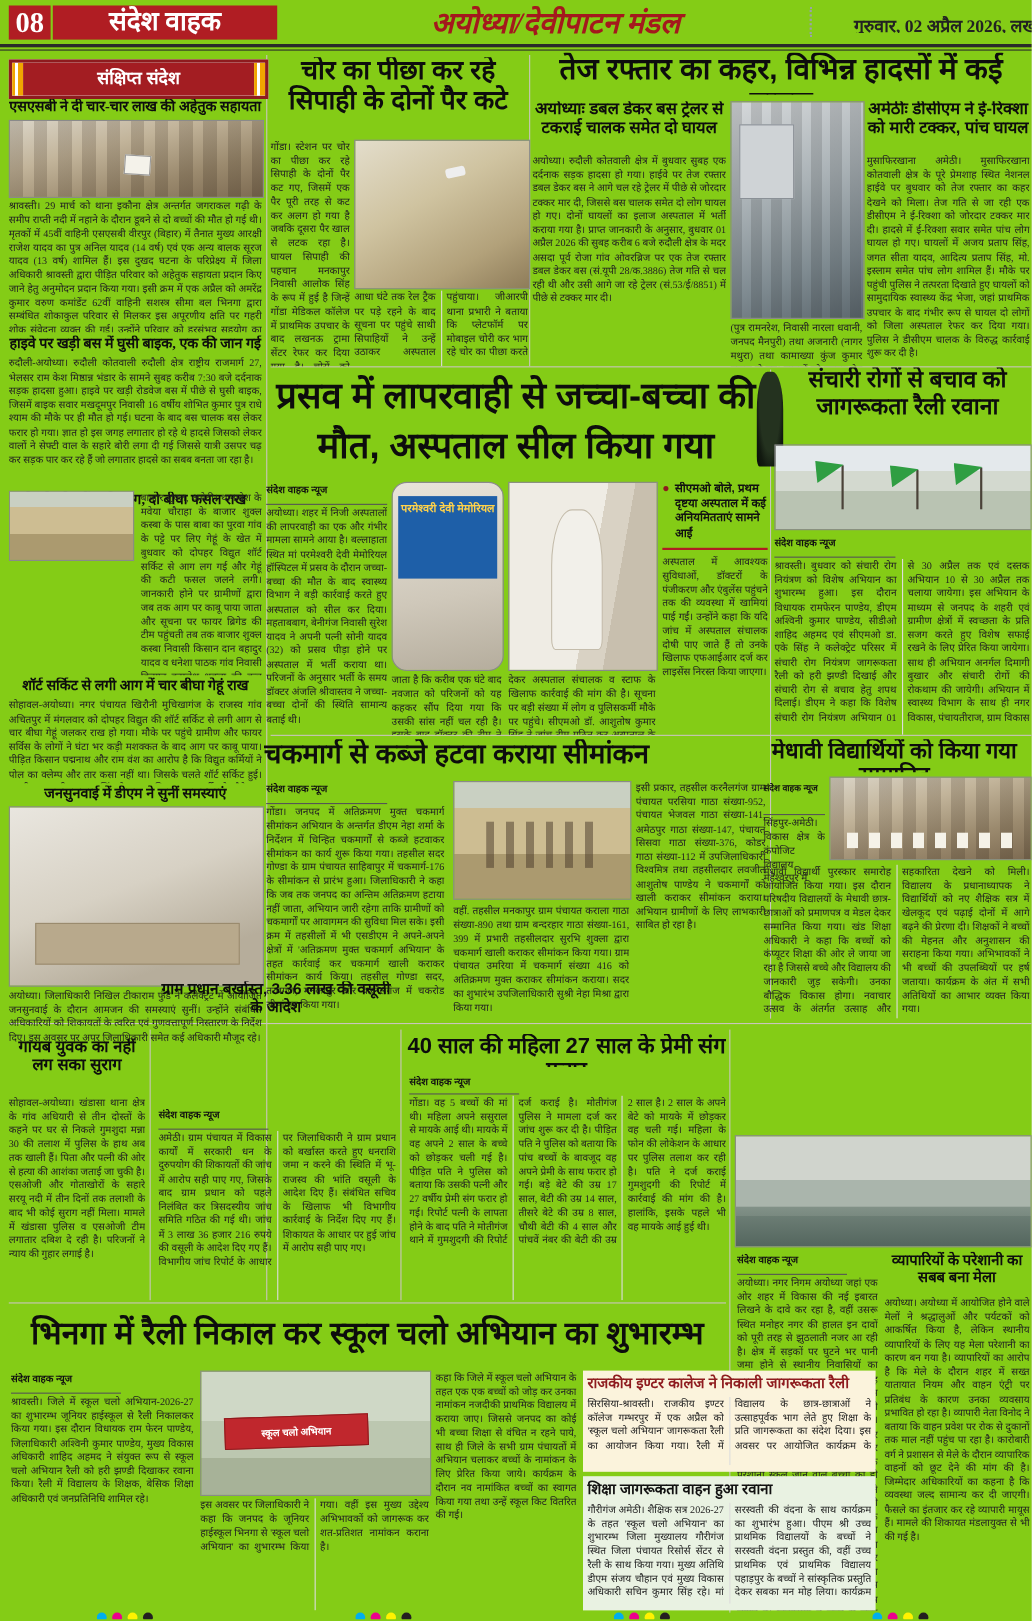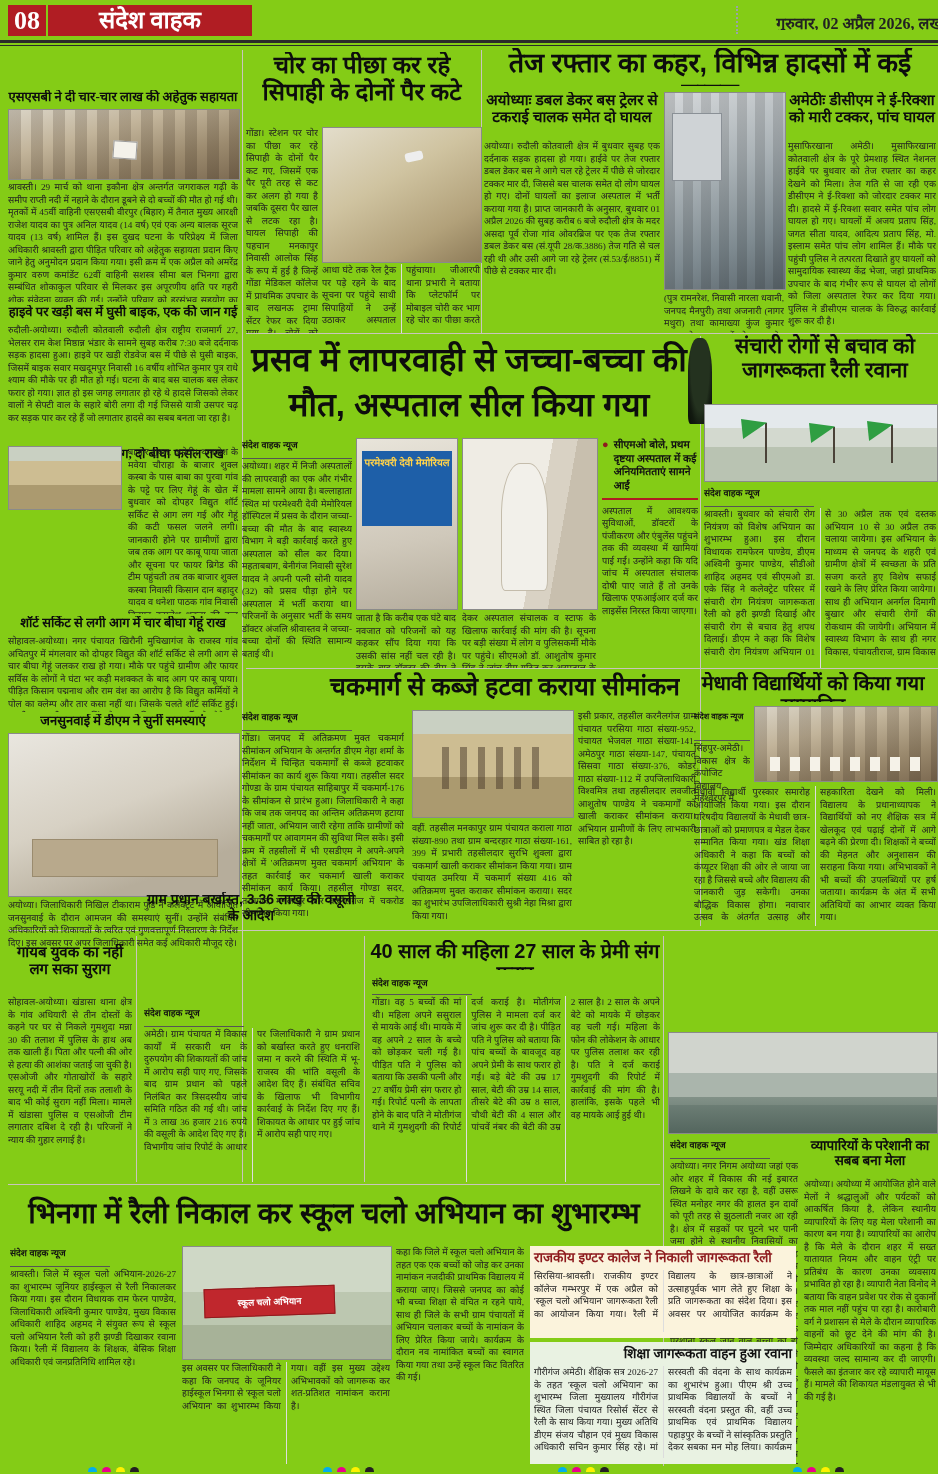--- a/index.html
+++ b/index.html
@@ -1,19 +1,19 @@
 <!DOCTYPE html>
 <html><head>
 <meta charset="utf-8">
 <style>
   html,body{margin:0;padding:0;background:#e8e6e0;}
   .page{position:relative;width:938px;height:1474px;background:#84cc16;font-family:"Liberation Serif",serif;color:#1d1d1d;overflow:hidden;}
   .abs{position:absolute;overflow:hidden;}
   .hl{font-family:"Liberation Sans","DejaVu Sans",sans-serif;font-weight:bold;color:#0d0d0d;text-align:center;line-height:1.12;}
-  .hl-left{text-align:right;}
+  .hl-left{text-align:left;}
   .body-text{font-size:9.2px;line-height:1.36;text-align:justify;color:#222;}
   .byline{font-family:"Liberation Sans",sans-serif;font-weight:bold;font-size:9px;color:#111;border-bottom:1.5px solid #555;padding-bottom:4px;}
   .cols2{column-count:2;column-gap:10px;column-rule:1px solid #ddd;}
   .cols3{column-count:3;column-gap:10px;column-rule:1px solid #ddd;}
   .photo{position:absolute;border:1px solid #8a8a8a;overflow:hidden;}
   .ph-warm{background:linear-gradient(165deg,#dad4c6,#c2b49a 35%,#9b8a6e 70%,#7d6b52),
            repeating-linear-gradient(90deg,rgba(60,45,30,.18) 0 12px,rgba(255,255,255,.06) 12px 22px);background-blend-mode:multiply;}
   .ph-khaki{background:linear-gradient(150deg,#e3ddcb,#cfc3a0 40%,#b2a17a 75%,#8e7c59);}
   .ph-gray{background:linear-gradient(160deg,#d5d8da,#aab2b6 40%,#7e8a90 75%,#5d686e),
            repeating-linear-gradient(90deg,rgba(40,40,40,.15) 0 10px,rgba(255,255,255,.05) 10px 18px);background-blend-mode:multiply;}
@@ -35,36 +35,44 @@
 <body>
 
 <div class="page">
 
   <div class="abs" style="left:8px;top:5px;width:38px;height:31px;background:#b01d23;color:#fff;font-family:'Liberation Serif',serif;font-weight:bold;font-size:26px;text-align:center;line-height:31px;">
     <span>08</span>
   </div>
   <div class="abs" style="left:48px;top:5px;width:204px;height:31px;background:#b01d23;color:#fff;font-family:'Liberation Serif',serif;font-weight:bold;font-size:24px;text-align:center;line-height:31px;">
     <span>संदेश वाहक</span>
   </div>
+  <div class="abs" style="left:280px;top:4px;width:450px;height:34px;color:#a4191d;font-family:'Liberation Serif',serif;font-style:italic;font-weight:bold;font-size:27px;text-align:center;line-height:34px;">अयोध्या/देवीपाटन मंडल</div>
   <div class="abs" style="left:736px;top:6px;width:0;height:28px;border-left:2px dotted #9aa2aa;"></div>
   <div class="abs" style="left:774px;top:12px;width:190px;height:18px;font-family:'Liberation Serif',serif;font-weight:bold;font-size:16px;text-align:right;color:#222;">गुरुवार, 02 अप्रैल 2026, लखनऊ</div>
   <div class="abs" style="left:0;top:40px;width:938px;height:3px;background:#2a2a2a;"></div>
   <div class="abs" style="left:0;top:45px;width:938px;height:1px;background:#2a2a2a;"></div>
 
   <div class="vrule" style="left:242px;top:50px;height:1132px;"></div>
   <div class="vrule" style="left:481px;top:50px;height:283px;"></div>
   <div class="vrule" style="left:700px;top:336px;height:590px;"></div>
   <div class="hrule" style="left:246px;top:333px;width:692px;"></div>
   <div class="hrule" style="left:246px;top:668px;width:692px;"></div>
   <div class="hrule" style="left:8px;top:930px;width:930px;"></div>
   <div class="vrule" style="left:136px;top:936px;height:246px;"></div>
   <div class="vrule" style="left:364px;top:936px;height:246px;"></div>
   <div class="vrule" style="left:663px;top:936px;height:530px;"></div>
   <div class="hrule" style="left:8px;top:1184px;width:652px;"></div>
 
+  <div class="abs" style="left:8px;top:54px;width:230px;height:30px;border:3px solid #8e1b1e;background:#fff;display:flex;align-items:stretch;">
+    <div style="width:10px;background:repeating-linear-gradient(90deg,#f0a500 0 3px,#fff 3px 5px,#f0a500 5px 8px);"></div>
+    <div style="flex:1;background:#a31d22;color:#fff;display:flex;align-items:center;justify-content:center;">
+      <span class="hl" style="font-size:16px;color:#fff;">संक्षिप्त संदेश</span>
+    </div>
+    <div style="width:10px;background:repeating-linear-gradient(90deg,#f0a500 0 3px,#fff 3px 5px,#f0a500 5px 8px);"></div>
+  </div>
 
   <div class="abs hl" style="left:8px;top:90px;width:230px;height:17px;font-size:13px;font-family:'Liberation Serif',serif;">एसएसबी ने दी चार-चार लाख की अहेतुक सहायता</div>
   <div class="photo ph-warm" style="left:8px;top:109px;width:230px;height:69px;">
     <div style="position:absolute;left:45%;top:45%;width:22px;height:16px;background:#f4f2ea;border:1px solid #999;transform:rotate(4deg);"></div>
   </div>
   <div class="abs body-text" style="left:8px;top:181px;width:230px;height:121px;">श्रावस्ती। 29 मार्च को थाना इकौना क्षेत्र अन्तर्गत जगराकल गढ़ी के समीप राप्ती नदी में नहाने के दौरान डूबने से दो बच्चों की मौत हो गई थी। मृतकों में 45वीं वाहिनी एसएसबी वीरपुर (बिहार) में तैनात मुख्य आरक्षी राजेश यादव का पुत्र अनिल यादव (14 वर्ष) एवं एक अन्य बालक सूरज यादव (13 वर्ष) शामिल हैं। इस दुखद घटना के परिप्रेक्ष्य में जिला अधिकारी श्रावस्ती द्वारा पीड़ित परिवार को अहेतुक सहायता प्रदान किए जाने हेतु अनुमोदन प्रदान किया गया। इसी क्रम में एक अप्रैल को अमरेंद्र कुमार वरुण कमांडेंट 62वीं वाहिनी सशस्त्र सीमा बल भिनगा द्वारा सम्बंधित शोकाकुल परिवार से मिलकर इस अपूरणीय क्षति पर गहरी शोक संवेदना व्यक्त की गई। उन्होंने परिवार को हरसंभव सहयोग का भरोसा दिलाया। इस अवसर पर कार्यालय जिलाधिकारी श्रावस्ती के सहयोग से कमांडेंट द्वारा पीड़ित दोनों परिवार को अहेतुक सहायता राशि 4-4 लाख रुपये प्रदान की गई।</div>
 
   <div class="abs hl" style="left:8px;top:305px;width:230px;height:17px;font-size:13px;font-family:'Liberation Serif',serif;">हाइवे पर खड़ी बस में घुसी बाइक, एक की जान गई</div>
   <div class="abs body-text" style="left:8px;top:324px;width:230px;height:99px;">रुदौली-अयोध्या। रुदौली कोतवाली रुदौली क्षेत्र राष्ट्रीय राजमार्ग 27, भेलसर राम केश मिष्ठान्न भंडार के सामने सुबह करीब 7:30 बजे दर्दनाक सड़क हादसा हुआ। हाइवे पर खड़ी रोडवेज बस में पीछे से घुसी बाइक, जिसमें बाइक सवार मखदूमपुर निवासी 16 वर्षीय शोभित कुमार पुत्र राधे श्याम की मौके पर ही मौत हो गई। घटना के बाद बस चालक बस लेकर फरार हो गया। ज्ञात हो इस जगह लगातार हो रहे थे हादसे जिसको लेकर वालों ने सेफ्टी वाल के सहारे बोरी लगा दी गई जिससे यात्री उसपर चढ़ कर सड़क पार कर रहे हैं जो लगातार हादसे का सबब बनता जा रहा है।</div>
 
@@ -96,21 +104,21 @@
   <div class="photo ph-gray" style="left:664px;top:92px;width:120px;height:196px;">
     <div style="position:absolute;left:6%;top:10%;width:40%;height:34%;background:#cfd3d6;border:1px solid #8a9096;"></div>
   </div>
   <div class="abs body-text" style="left:664px;top:292px;width:120px;height:41px;">(पुत्र रामनरेश, निवासी नारला धवानी, जनपद मैनपुरी) तथा अजनारी (नागर मथुरा) तथा कामाख्या कुंज कुमार घायल हो गए। घायलों को उपचार हेतु अस्पताल पहुंचाया गया।</div>
   <div class="abs hl" style="left:788px;top:92px;width:148px;height:44px;font-size:15px;">अमेठीः डीसीएम ने ई-रिक्शा को मारी टक्कर, पांच घायल</div>
   <div class="abs body-text" style="left:788px;top:140px;width:148px;height:193px;">मुसाफिरखाना अमेठी। मुसाफिरखाना कोतवाली क्षेत्र के पूरे प्रेमशाह स्थित नेशनल हाईवे पर बुधवार को तेज रफ्तार का कहर देखने को मिला। तेज गति से जा रही एक डीसीएम ने ई-रिक्शा को जोरदार टक्कर मार दी। हादसे में ई-रिक्शा सवार समेत पांच लोग घायल हो गए। घायलों में अजय प्रताप सिंह, जगत सीता यादव, आदित्य प्रताप सिंह, मो. इस्लाम समेत पांच लोग शामिल हैं। मौके पर पहुंची पुलिस ने तत्परता दिखाते हुए घायलों को सामुदायिक स्वास्थ्य केंद्र भेजा, जहां प्राथमिक उपचार के बाद गंभीर रूप से घायल दो लोगों को जिला अस्पताल रेफर कर दिया गया। पुलिस ने डीसीएम चालक के विरुद्ध कार्रवाई शुरू कर दी है।</div>
 
   <div class="abs hl" style="left:240px;top:338px;width:458px;height:94px;font-size:33px;line-height:1.35;">प्रसव में लापरवाही से जच्चा-बच्चा की मौत, अस्पताल सील किया गया</div>
   <div class="abs byline" style="left:242px;top:438px;width:110px;height:16px;">संदेश वाहक न्यूज</div>
   <div class="abs body-text" style="left:242px;top:460px;width:110px;height:208px;">अयोध्या। शहर में निजी अस्पतालों की लापरवाही का एक और गंभीर मामला सामने आया है। बल्लाहाता स्थित मां परमेश्वरी देवी मेमोरियल हॉस्पिटल में प्रसव के दौरान जच्चा-बच्चा की मौत के बाद स्वास्थ्य विभाग ने बड़ी कार्रवाई करते हुए अस्पताल को सील कर दिया। महताबबाग, बेनीगंज निवासी सुरेश यादव ने अपनी पत्नी सोनी यादव (32) को प्रसव पीड़ा होने पर अस्पताल में भर्ती कराया था। परिजनों के अनुसार भर्ती के समय डॉक्टर अंजलि श्रीवास्तव ने जच्चा-बच्चा दोनों की स्थिति सामान्य बताई थी।</div>
-  <div class="photo" style="left:356px;top:438px;width:100px;height:170px;background:linear-gradient(170deg,#e8e4da,#cfc8ba 60%,#b5ad9d);">
+  <div class="photo" style="left:356px;top:438px;width:100px;height:170px;background:linear-gradient(170deg,#e8e4da,#cfc8ba 60%,#b5ad9d);border-radius:14px;">
     <div style="position:absolute;left:5%;top:7%;width:90%;height:44%;background:#1e5fa8;color:#ffd24a;font-family:'Liberation Sans',sans-serif;font-weight:bold;font-size:10px;text-align:center;padding-top:5px;box-sizing:border-box;line-height:1.3;">परमेश्वरी देवी मेमोरियल</div>
   </div>
   <div class="photo ph-door" style="left:462px;top:438px;width:134px;height:170px;">
     <div style="position:absolute;left:28%;top:14%;width:34%;height:74%;background:#f2f0ea;border-radius:40% 40% 8% 8%;border:1px solid #c4bcab;"></div>
   </div>
   <div class="abs body-text" style="left:356px;top:612px;width:100px;height:56px;">जाता है कि करीब एक घंटे बाद नवजात को परिजनों को यह कहकर सौंप दिया गया कि उसकी सांस नहीं चल रही है। इसके बाद डॉक्टर की टीम ने नवजात को मृत घोषित कर दिया। कुछ ही देर बाद प्रसूता की भी मौत हो गई। गुस्साए परिजनों ने अस्पताल में हंगामा किया और दूसरे अस्पताल ले जाने की बात कहकर टालते रहने का आरोप लगाया।</div>
   <div class="abs body-text" style="left:462px;top:612px;width:134px;height:56px;">देकर अस्पताल संचालक व स्टाफ के खिलाफ कार्रवाई की मांग की है। सूचना पर बड़ी संख्या में लोग व पुलिसकर्मी मौके पर पहुंचे। सीएमओ डॉ. आशुतोष कुमार सिंह ने जांच टीम गठित कर अस्पताल के दस्तावेज खंगाले। फिलहाल अस्पताल को सील कर दिया गया है और शव पोस्टमार्टम के लिए भेजे गए हैं। मामले में गंभीरता से जांच के आदेश दिए गए हैं।</div>
   <div class="abs" style="left:602px;top:438px;width:96px;height:230px;">
     <div style="display:flex;gap:5px;">
       <span style="color:#8e1b1e;font-size:11px;line-height:1.2;">●</span>
@@ -176,21 +184,21 @@
     <div style="position:absolute;left:10%;top:36%;width:62%;height:24%;background:#c0272d;color:#fff;font-family:'Liberation Sans',sans-serif;font-weight:bold;font-size:9px;display:flex;align-items:center;justify-content:center;transform:rotate(-2deg);border:1px solid #8e1b1e;">स्कूल चलो अभियान</div>
   </div>
   <div class="abs body-text cols2" style="left:182px;top:1362px;width:208px;height:102px;">इस अवसर पर जिलाधिकारी ने कहा कि जनपद के जूनियर हाईस्कूल भिनगा से 'स्कूल चलो अभियान' का शुभारम्भ किया गया। वहीं इस मुख्य उद्देश्य अभिभावकों को जागरूक कर शत-प्रतिशत नामांकन कराना है।</div>
   <div class="abs body-text" style="left:396px;top:1246px;width:128px;height:218px;">कहा कि जिले में स्कूल चलो अभियान के तहत एक एक बच्चों को जोड़ कर उनका नामांकन नजदीकी प्राथमिक विद्यालय में कराया जाए। जिससे जनपद का कोई भी बच्चा शिक्षा से वंचित न रहने पाये, साथ ही जिले के सभी ग्राम पंचायतों में अभियान चलाकर बच्चों के नामांकन के लिए प्रेरित किया जाये। कार्यक्रम के दौरान नव नामांकित बच्चों का स्वागत किया गया तथा उन्हें स्कूल किट वितरित की गई।</div>
 
   <div class="abs" style="left:530px;top:1246px;width:266px;height:92px;background:#fbf3dc;padding:4px;box-sizing:border-box;">
     <div class="subbox-hl" style="text-align:left;">राजकीय इण्टर कालेज ने निकाली जागरूकता रैली</div>
     <div class="body-text cols2" style="height:62px;overflow:hidden;margin-top:4px;">सिरसिया-श्रावस्ती। राजकीय इण्टर कॉलेज गम्भरपुर में एक अप्रैल को 'स्कूल चलो अभियान' जागरूकता रैली का आयोजन किया गया। रैली में विद्यालय के छात्र-छात्राओं ने उत्साहपूर्वक भाग लेते हुए शिक्षा के प्रति जागरूकता का संदेश दिया। इस अवसर पर आयोजित कार्यक्रम के मुख्य अतिथि जिला विद्यालय निरीक्षक अखिलेश कुमार सिंह ने विद्यार्थियों को शिक्षा के महत्व को समझाते हुए लगातार अध्ययन जारी रखने व मन लगाकर पढ़ाई करने के लिए प्रेरित किया। इसके पश्चात उन्होंने विद्यालय में विज्ञान विभाग द्वारा संचालित स्टेम लैब, पुस्तकालय सहित विभिन्न कक्षाओं का निरीक्षण किया। जिला समन्वयक विनोद कुमार गुप्ता मौजूद रहे।</div>
   </div>
   <div class="abs" style="left:530px;top:1342px;width:266px;height:122px;background:#e9f2e2;padding:4px;box-sizing:border-box;">
-    <div class="subbox-hl" style="color:#111;text-align:right;">शिक्षा जागरूकता वाहन हुआ रवाना</div>
+    <div class="subbox-hl" style="color:#111;text-align:left;">शिक्षा जागरूकता वाहन हुआ रवाना</div>
     <div class="body-text cols2" style="height:92px;overflow:hidden;margin-top:4px;">गौरीगंज अमेठी। शैक्षिक सत्र 2026-27 के तहत 'स्कूल चलो अभियान' का शुभारम्भ जिला मुख्यालय गौरीगंज स्थित जिला पंचायत रिसोर्स सेंटर से रैली के साथ किया गया। मुख्य अतिथि डीएम संजय चौहान एवं मुख्य विकास अधिकारी सचिन कुमार सिंह रहे। मां सरस्वती की वंदना के साथ कार्यक्रम का शुभारंभ हुआ। पीएम श्री उच्च प्राथमिक विद्यालयों के बच्चों ने सरस्वती वंदना प्रस्तुत की, वहीं उच्च प्राथमिक एवं प्राथमिक विद्यालय पहाड़पुर के बच्चों ने सांस्कृतिक प्रस्तुति देकर सबका मन मोह लिया। कार्यक्रम के अंत में डीएम ने शिक्षा के प्रचार-प्रसार को जागरूकता वाहन को हरी झंडी दिखाई।</div>
   </div>
 
   <div class="abs dots" style="left:88px;top:1462px;width:64px;height:10px;"><span style="background: rgb(0, 174, 239);"></span><span style="background: rgb(236, 0, 140);"></span><span style="background: rgb(255, 242, 0);"></span><span style="background: rgb(35, 31, 32);"></span></div>
   <div class="abs dots" style="left:323px;top:1462px;width:64px;height:10px;"><span style="background: rgb(0, 174, 239);"></span><span style="background: rgb(236, 0, 140);"></span><span style="background: rgb(255, 242, 0);"></span><span style="background: rgb(35, 31, 32);"></span></div>
   <div class="abs dots" style="left:558px;top:1462px;width:64px;height:10px;"><span style="background: rgb(0, 174, 239);"></span><span style="background: rgb(236, 0, 140);"></span><span style="background: rgb(255, 242, 0);"></span><span style="background: rgb(35, 31, 32);"></span></div>
   <div class="abs dots" style="left:793px;top:1462px;width:64px;height:10px;"><span style="background: rgb(0, 174, 239);"></span><span style="background: rgb(236, 0, 140);"></span><span style="background: rgb(255, 242, 0);"></span><span style="background: rgb(35, 31, 32);"></span></div>
 
 </div>
 

